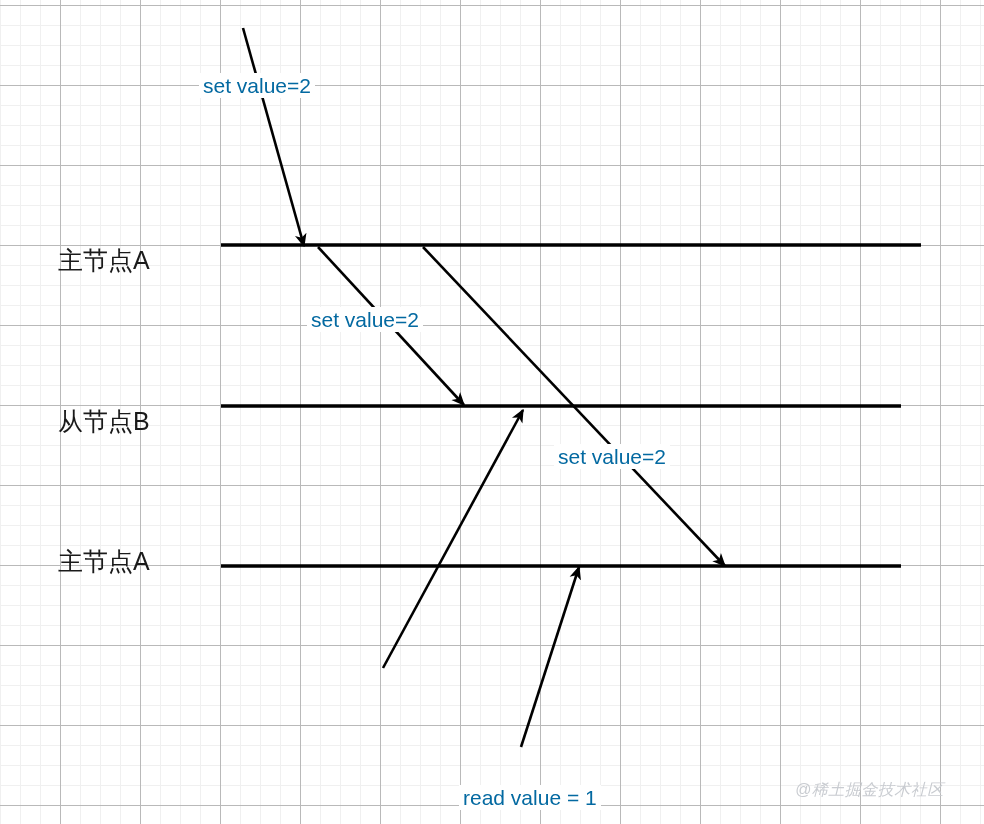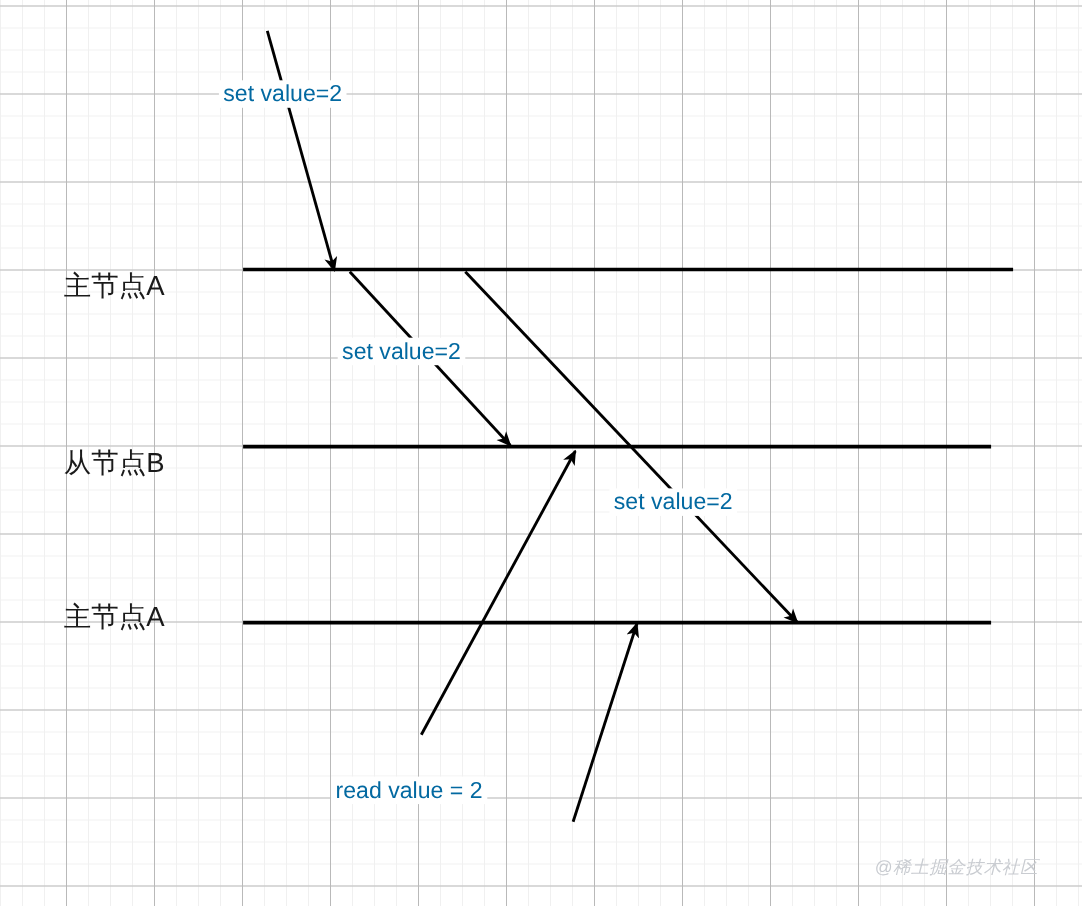--- a/index.html
+++ b/index.html
@@ -94,17 +94,17 @@
     </g>
   </svg>
 
   <div class="lifeline-label" style="left:58px; top:248px;">主节点A</div>
   <div class="lifeline-label" style="left:58px; top:409px;">从节点B</div>
   <div class="lifeline-label" style="left:58px; top:549px;">主节点A</div>
 
   <div class="msg-label" style="left:199px; top:73px;">set value=2</div>
   <div class="msg-label" style="left:307px; top:307px;">set value=2</div>
   <div class="msg-label" style="left:554px; top:444px;">set value=2</div>
-  <div class="msg-label" style="left:301px; top:706px;">read value = 2</div>
+  <div class="msg-label" style="left:459px; top:785px;">read value = 1</div>
 
   <div class="watermark" style="left:795px; top:782px;font-style:italic;">@稀土掘金技术社区</div>
 
 </div>
 
 </body></html>

